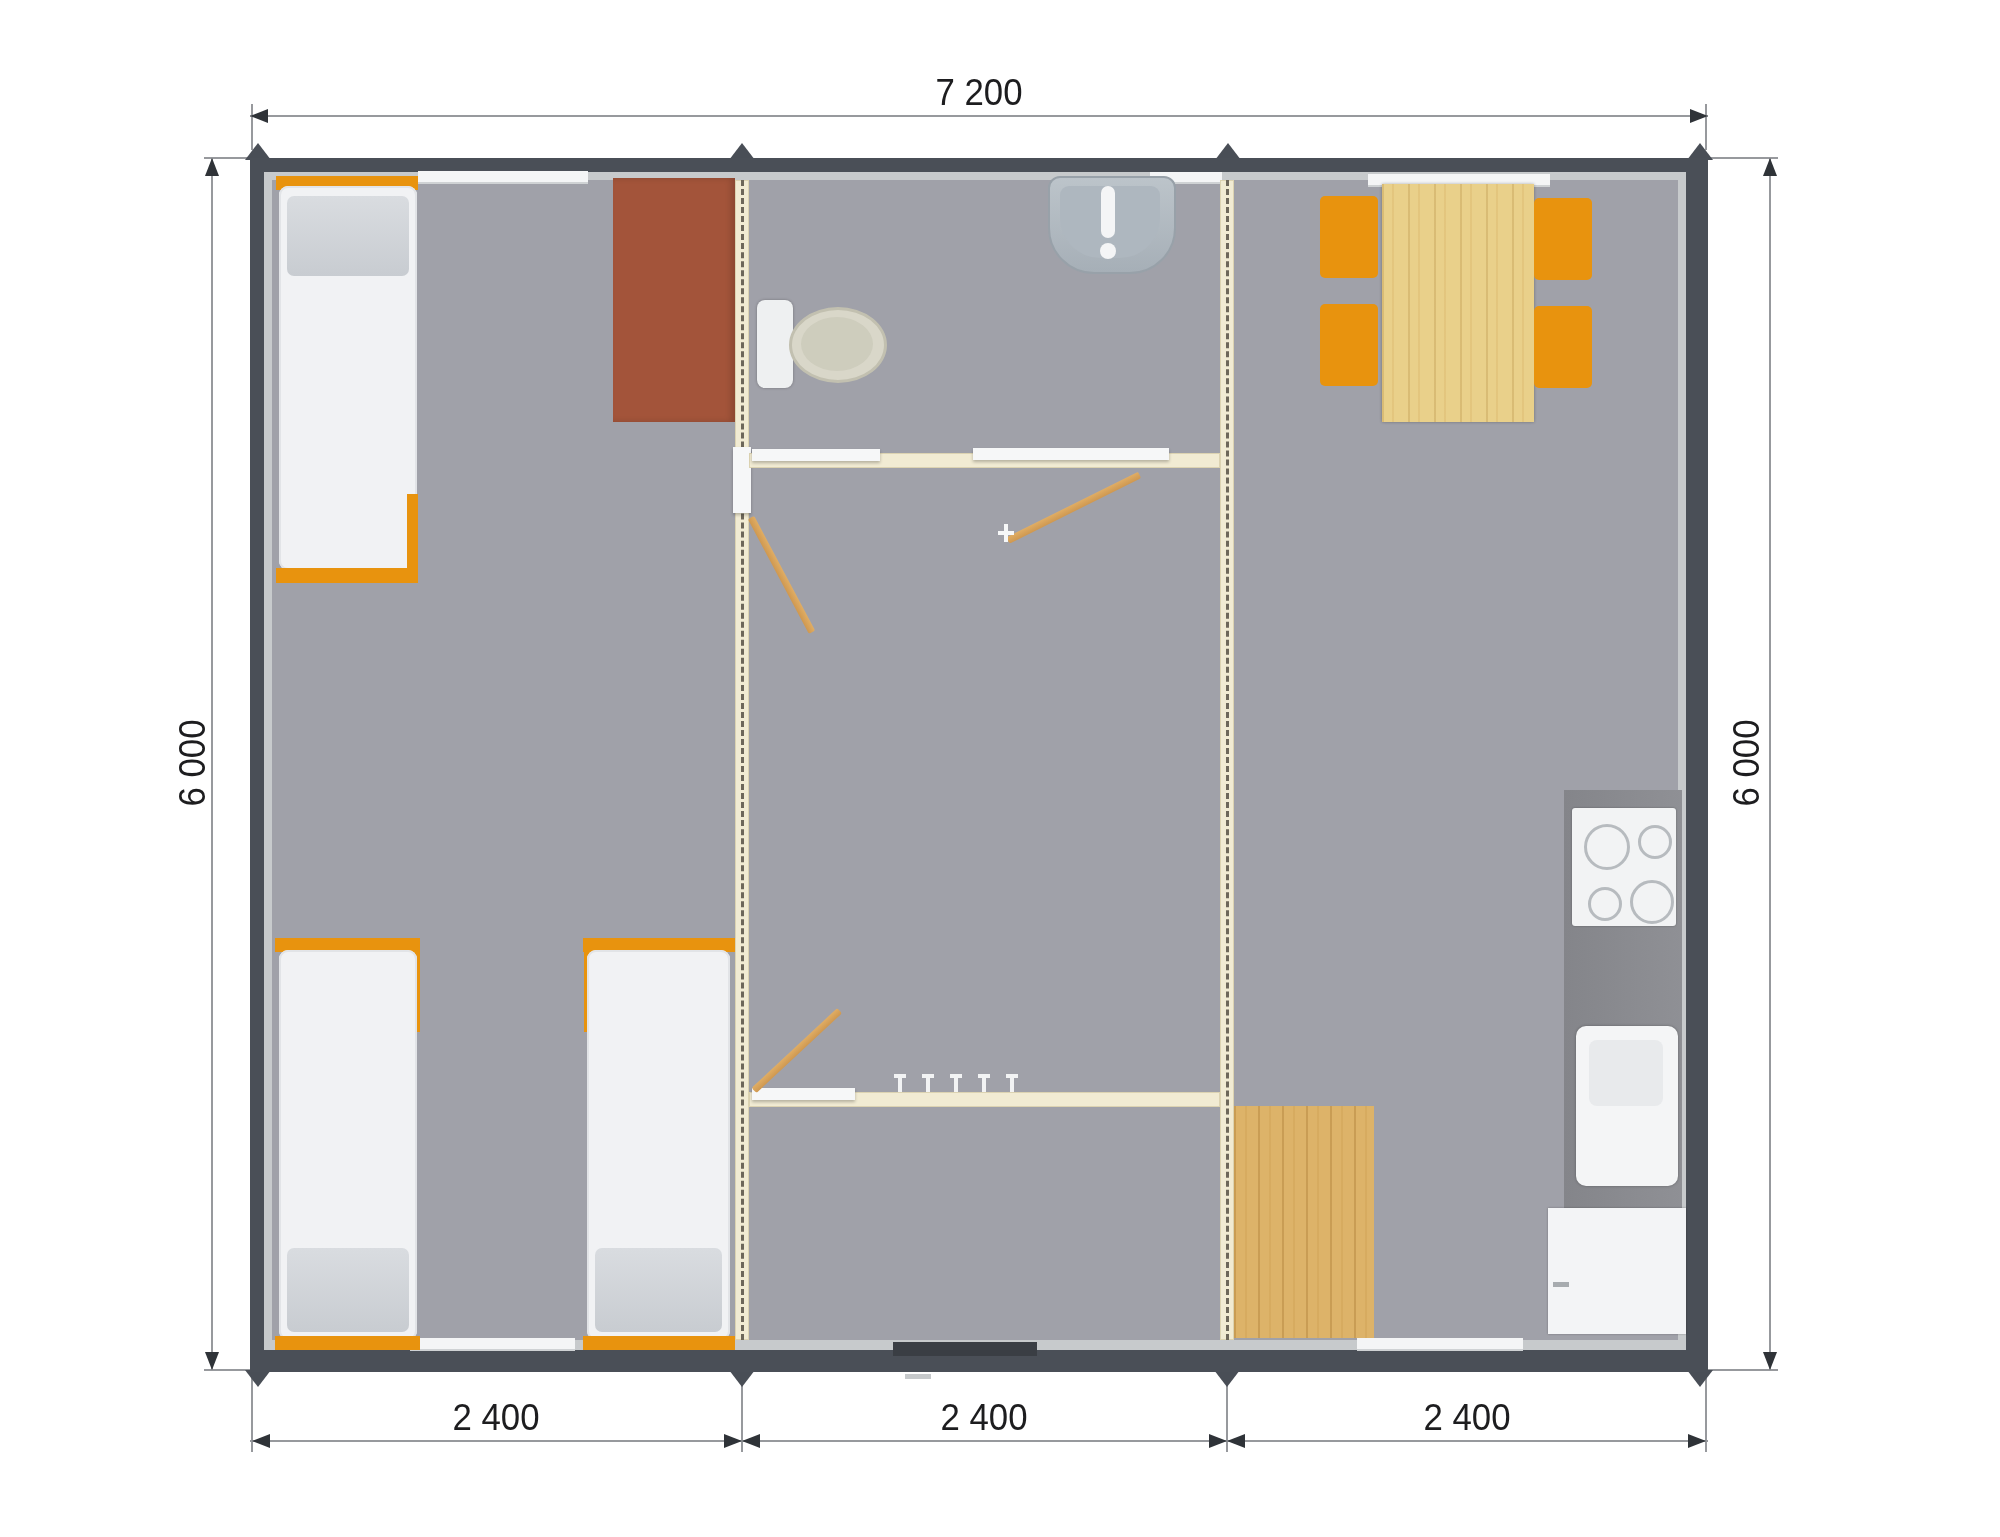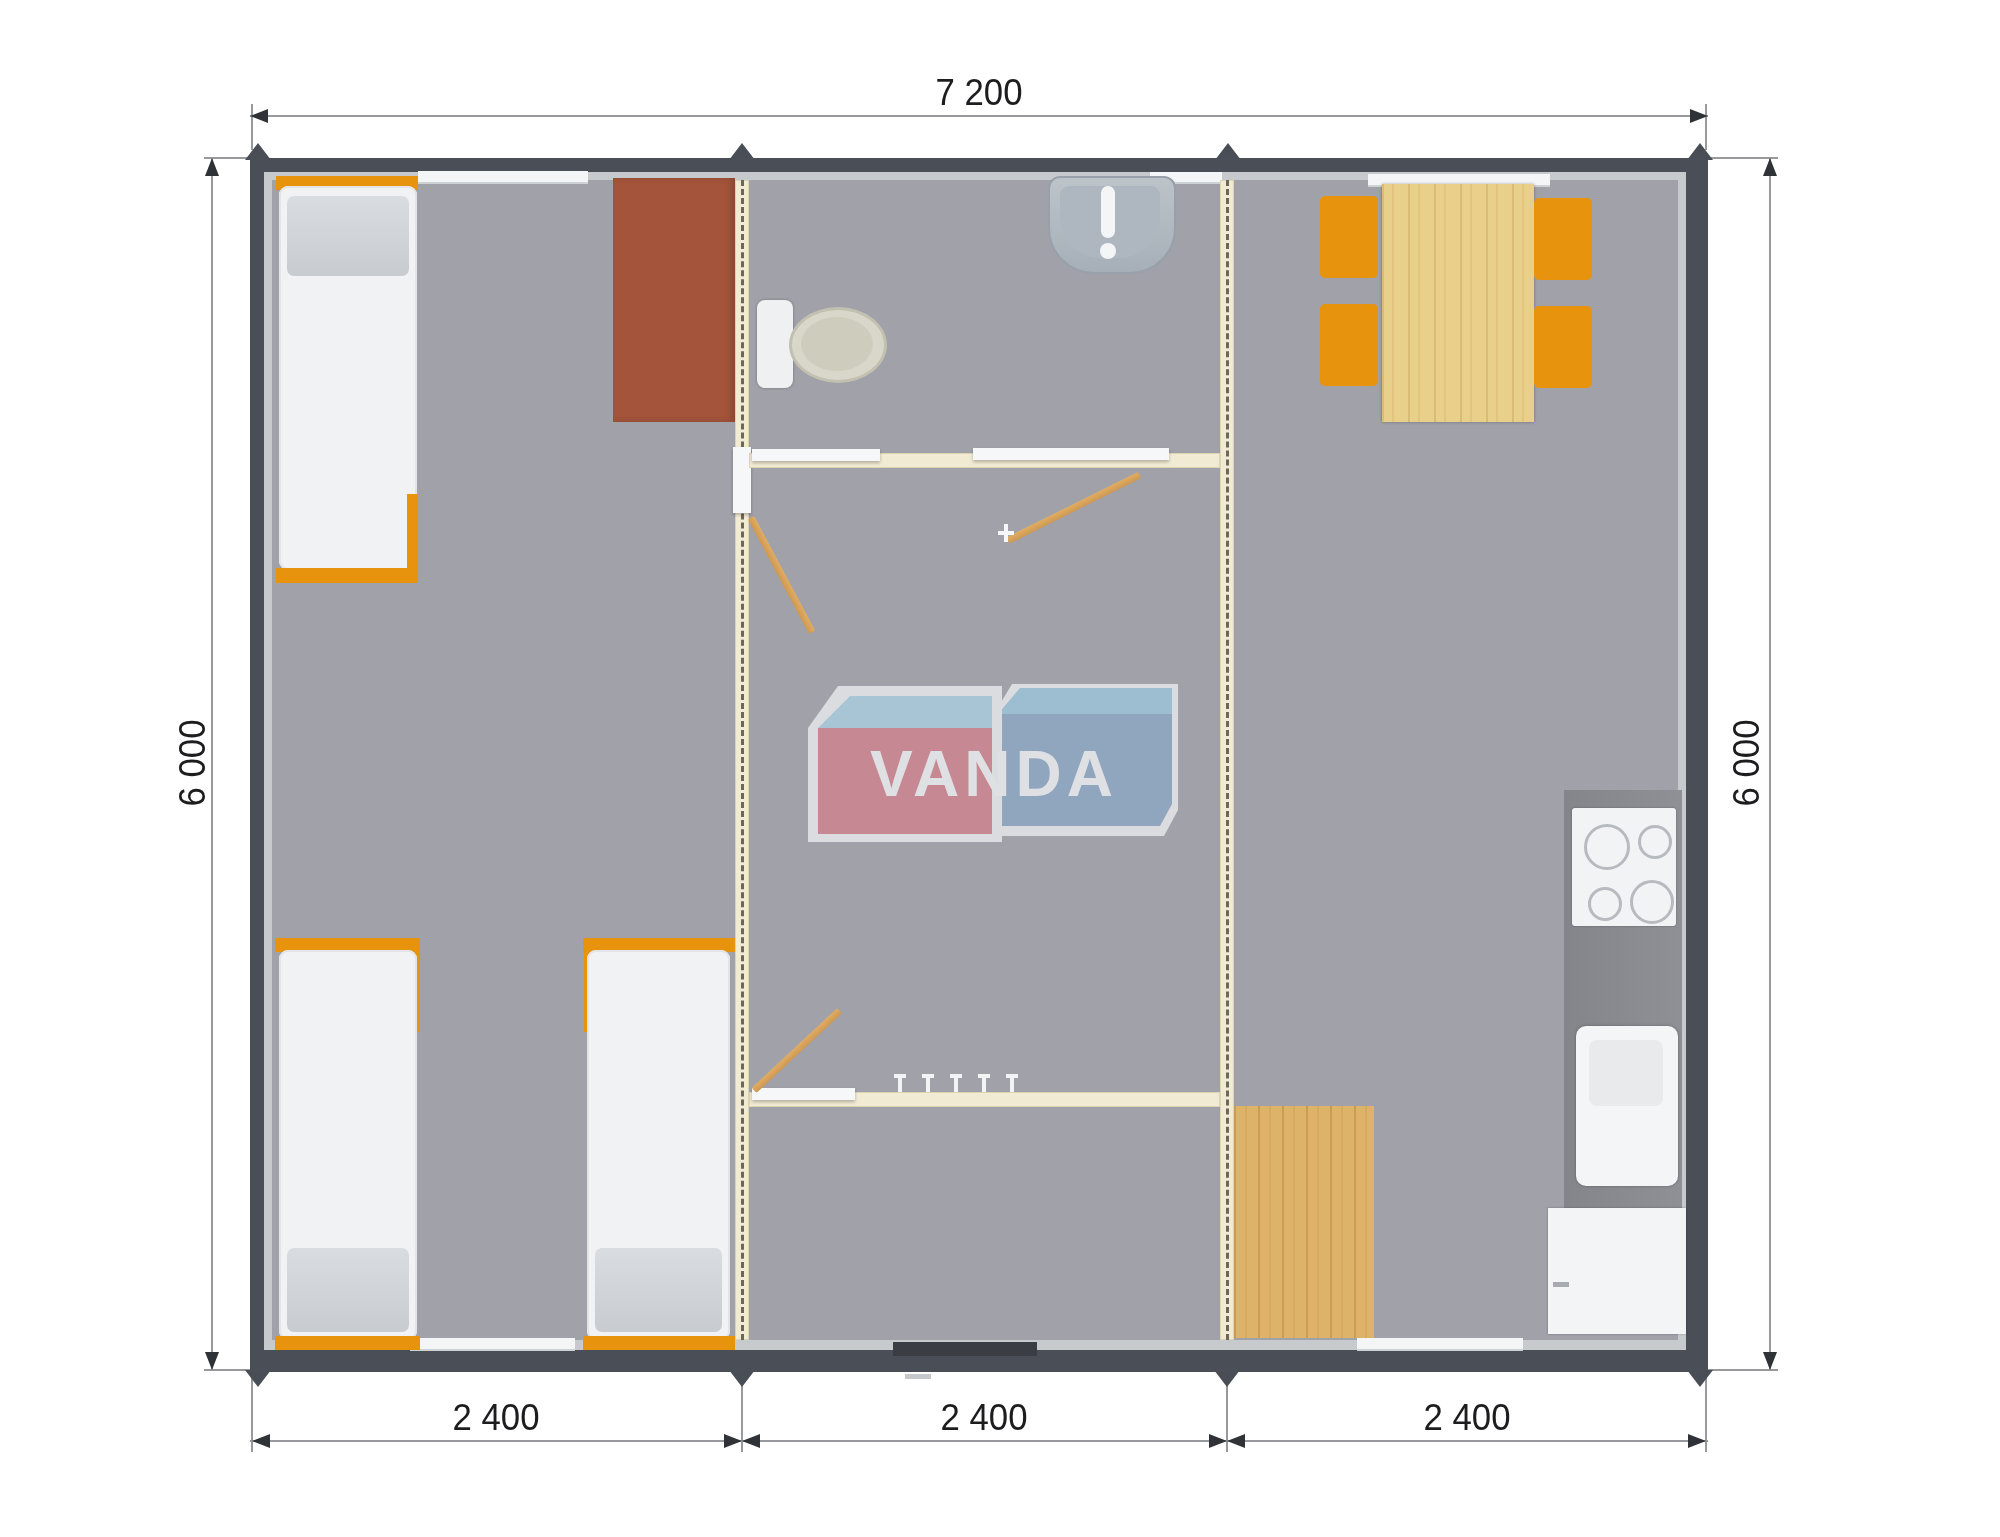--- a/index.html
+++ b/index.html
@@ -183,31 +183,20 @@
       <div class="hook" style="left: 28px;"></div>
       <div class="hook" style="left: 56px;"></div>
       <div class="hook" style="left: 84px;"></div>
       <div class="hook" style="left: 112px;"></div>
     </div>
   <div class="abs leaf" style="left:754px;top:1087px;width:117px;height:7px;transform:rotate(-43deg);"></div>
 
   <div class="abs entry-door" style="left:893px;top:1342px;width:144px;height:14px;"></div>
   <div class="abs" style="left:905px;top:1374px;width:26px;height:5px;background:#c6c9cb;"></div>
 
-  <div class="abs logo-wrap" style="left:808px;top:684px;width:372px;height:168px;">
-    <svg width="372" height="168" viewBox="0 0 372 168">
-      <polygon points="204,0 370,0 370,126 356,152 186,152 186,30 204,0" fill="#eaebed"></polygon>
-      <polygon points="212,4 364,4 364,30 190,30" fill="#9dc5da"></polygon>
-      <polygon points="190,30 364,30 364,120 352,142 190,142" fill="#8da6c4"></polygon>
-      <polygon points="30,2 194,2 194,158 0,158 0,44 30,2" fill="#eaebed"></polygon>
-      <polygon points="42,12 184,12 184,44 10,44" fill="#a9cfe0"></polygon>
-      <rect x="10" y="44" width="174" height="106" fill="#d0848e"></rect>
-      <text x="186" y="112" text-anchor="middle" font-family="Liberation Sans, sans-serif" font-size="64" font-weight="bold" letter-spacing="5" fill="#eef0f2">VANDA</text>
-    </svg>
-  </div>
 
   <div class="abs wood-light" style="left:1382px;top:184px;width:152px;height:238px;box-shadow:0 0 3px rgba(0,0,0,.3);"></div>
   <div class="abs orange" style="left:1320px;top:196px;width:58px;height:82px;border-radius:5px;"></div>
   <div class="abs orange" style="left:1320px;top:304px;width:58px;height:82px;border-radius:5px;"></div>
   <div class="abs orange" style="left:1534px;top:198px;width:58px;height:82px;border-radius:5px;"></div>
   <div class="abs orange" style="left:1534px;top:306px;width:58px;height:82px;border-radius:5px;"></div>
 
   <div class="abs counter" style="left:1564px;top:790px;width:118px;height:418px;"></div>
   <div class="abs cooktop" style="left:1572px;top:808px;width:104px;height:118px;">
     <div class="burner" style="left:12px;top:16px;width:40px;height:40px;"></div>

